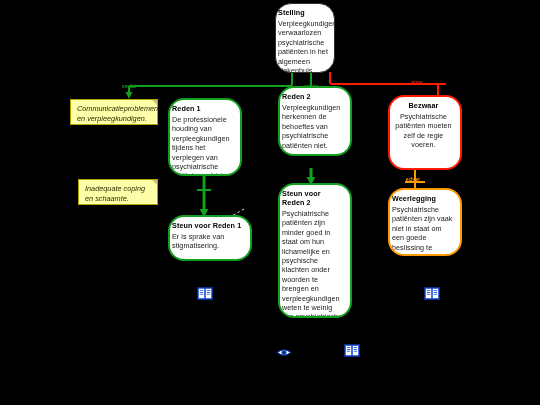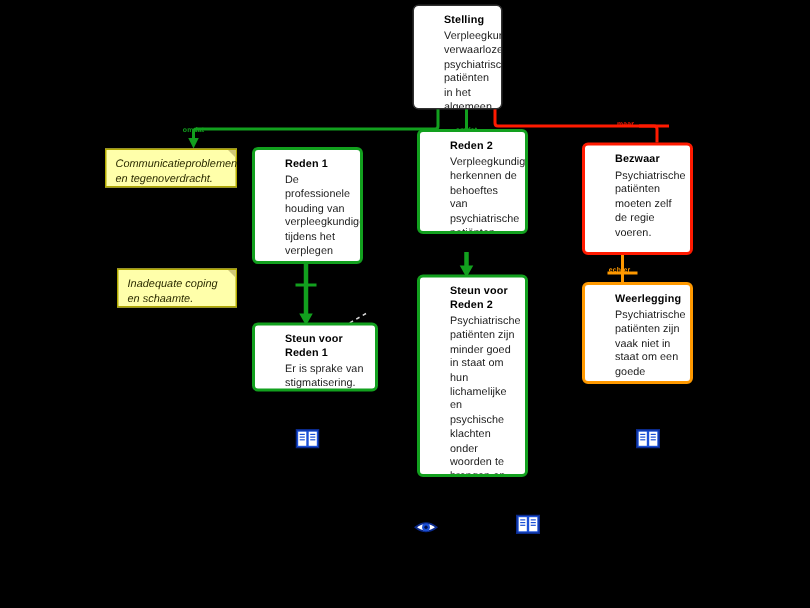--- a/index.html
+++ b/index.html
@@ -27,23 +27,23 @@
     left: 0; top: 0;
     width: 540px;
     height: 405px;
     pointer-events: none;
   }
 
   
   .card {
     position: absolute;
     background: #ffffff;
-    border-radius: 4px;
+    border-radius: 16px;
     box-sizing: border-box;
-    padding: 4px 5px 5px 20px;
+    padding: 4px 5px 5px 2px;
     overflow: hidden;
   }
   .card .title {
     font-size: 7.2px;
     font-weight: bold;
     color: #000000;
     line-height: 9px;
     margin-bottom: 2px;
     letter-spacing: 0.1px;
   }
@@ -154,21 +154,21 @@
     <div class="body">De professionele houding van verpleegkundigen tijdens het verplegen van psychiatrische patiënten schiet tekort.</div>
   </div>
 
   <div class="edge-label green" style="left:298px; top:84px; width:26px;">omdat</div>
   <div class="card green" style="left:278px; top:86px; width:74px; height:70px;">
     <div class="title">Reden 2</div>
     <div class="body">Verpleegkundigen herkennen de behoeftes van psychiatrische patiënten niet.</div>
   </div>
 
   <div class="edge-label red" style="left:404px; top:80px; width:26px;">maar</div>
-  <div class="card red" style="left:388px; top:95px; width:74px; height:75px;">
+  <div class="card red" style="left:388px; top:95px; width:74px; height:75px;text-align:center;">
     <div class="title">Bezwaar</div>
     <div class="body">Psychiatrische patiënten moeten zelf de regie voeren.</div>
   </div>
 
   <div class="card green" style="left:168px; top:215px; width:84px; height:46px;">
     <div class="title">Steun voor Reden 1</div>
     <div class="body">Er is sprake van stigmatisering.</div>
   </div>
 
   <div class="card green" style="left:278px; top:183px; width:74px; height:135px;">
@@ -177,21 +177,21 @@
   </div>
 
   <div class="edge-label orange" style="left:400px; top:177px; width:26px;">echter</div>
   <div class="card orange" style="left:388px; top:188px; width:74px; height:68px;">
     <div class="title">Weerlegging</div>
     <div class="body">Psychiatrische patiënten zijn vaak niet in staat om een goede beslissing te nemen.</div>
   </div>
 
   <div class="note" style="left:70px; top:99px; width:88px; height:26px;">
     <span class="fold"></span>
-    <span>Communicatieproblemen en tegenoverdracht.</span>
+    <span>Communicatieproblemen en verpleegkundigen.</span>
   </div>
 
   <div class="note" style="left:78px; top:179px; width:80px; height:26px;">
     <span class="fold"></span>
     <span>Inadequate coping en schaamte.</span>
   </div>
 
   <div class="icon-badge" style="left:197px; top:286px;">
     <svg viewBox="0 0 16 13" width="16" height="13" xmlns="http://www.w3.org/2000/svg">
       <rect x="0.5" y="0.5" width="15" height="12" fill="#1a4fd6" stroke="#0b2a8a"></rect>

